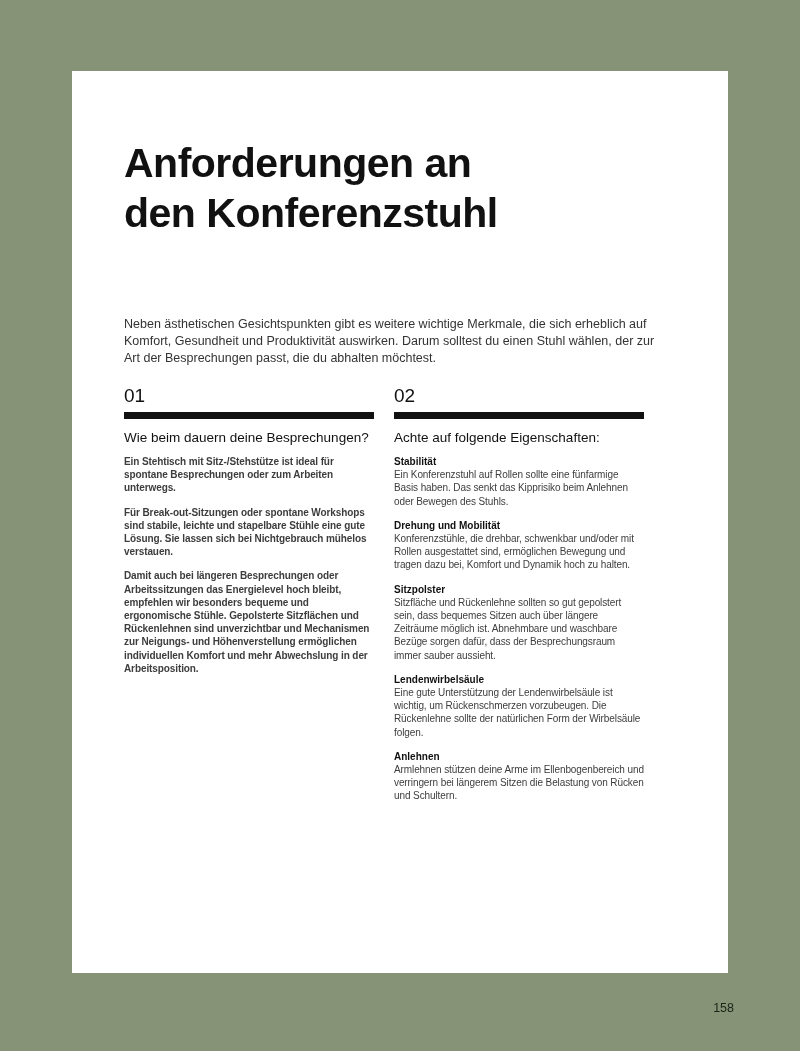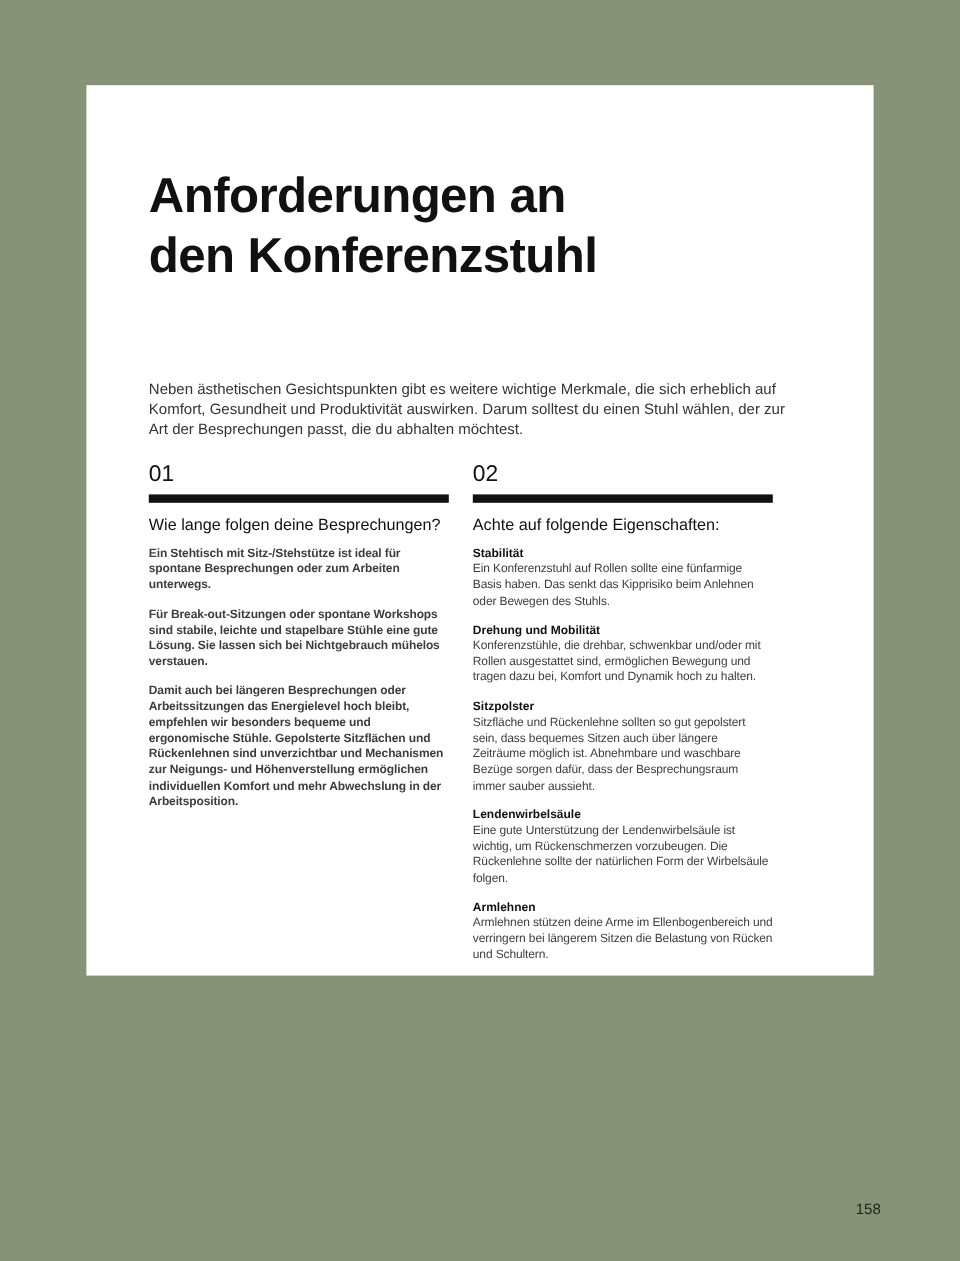--- a/index.html
+++ b/index.html
@@ -6,21 +6,21 @@
   html, body {
     width: 800px; height: 1051px;
     overflow: hidden;
     font-family: "Liberation Sans", sans-serif;
   }
   body { background: #879377; position: relative; }
 
   .paper {
     position: absolute;
     left: 72px; top: 71px;
-    width: 656px; height: 742px;
+    width: 656px; height: 902px;
     background: #ffffff;
     padding: 67px 69px 0 52px;
   }
 
   .page-title {
     font-size: 41px;
     line-height: 50px;
     font-weight: bold;
     color: #111111;
     letter-spacing: -0.5px;
@@ -105,21 +105,21 @@
     <span class="title-line">den Konferenzstuhl</span>
   </h1>
 
   <p class="intro">Neben ästhetischen Gesichtspunkten gibt es weitere wichtige Merkmale, die sich erheblich auf Komfort, Gesundheit und Produktivität auswirken. Darum solltest du einen Stuhl wählen, der zur Art der Besprechungen passt, die du abhalten möchtest.</p>
 
   <div class="columns">
 
     <section class="col">
       <div class="col-number">01</div>
       <div class="col-bar"></div>
-      <h2 class="col-heading">Wie lange folgen deine Besprechungen?</h2>
+      <h2 class="col-heading">Wie beim dauern deine Besprechungen?</h2>
       <div class="col-body">
         <p class="body-text">Ein Stehtisch mit Sitz-/Stehstütze ist ideal für spontane Besprechungen oder zum Arbeiten unterwegs.</p>
         <p class="body-text">Für Break-out-Sitzungen oder spontane Workshops sind stabile, leichte und stapelbare Stühle eine gute Lösung. Sie lassen sich bei Nichtgebrauch mühelos verstauen.</p>
         <p class="body-text">Damit auch bei längeren Besprechungen oder Arbeitssitzungen das Energielevel hoch bleibt, empfehlen wir besonders bequeme und ergonomische Stühle. Gepolsterte Sitzflächen und Rückenlehnen sind unverzichtbar und Mechanismen zur Neigungs- und Höhenverstellung ermöglichen individuellen Komfort und mehr Abwechslung in der Arbeitsposition.</p>
       </div>
     </section>
 
     <section class="col">
       <div class="col-number">02</div>
       <div class="col-bar"></div>
@@ -140,21 +140,21 @@
           <div class="feature-title">Sitzpolster</div>
           <div class="feature-text">Sitzfläche und Rückenlehne sollten so gut gepolstert sein, dass bequemes Sitzen auch über längere Zeiträume möglich ist. Abnehmbare und waschbare Bezüge sorgen dafür, dass der Besprechungsraum immer sauber aussieht.</div>
         </div>
 
         <div class="feature">
           <div class="feature-title">Lendenwirbelsäule</div>
           <div class="feature-text">Eine gute Unterstützung der Lendenwirbelsäule ist wichtig, um Rückenschmerzen vorzubeugen. Die Rückenlehne sollte der natürlichen Form der Wirbelsäule folgen.</div>
         </div>
 
         <div class="feature">
-          <div class="feature-title">Armlehnen</div>
+          <div class="feature-title">Anlehnen</div>
           <div class="feature-text">Armlehnen stützen deine Arme im Ellenbogenbereich und verringern bei längerem Sitzen die Belastung von Rücken und Schultern.</div>
         </div>
 
       </div>
     </section>
 
   </div>
 </div>
 
 <div class="page-number">158</div>

